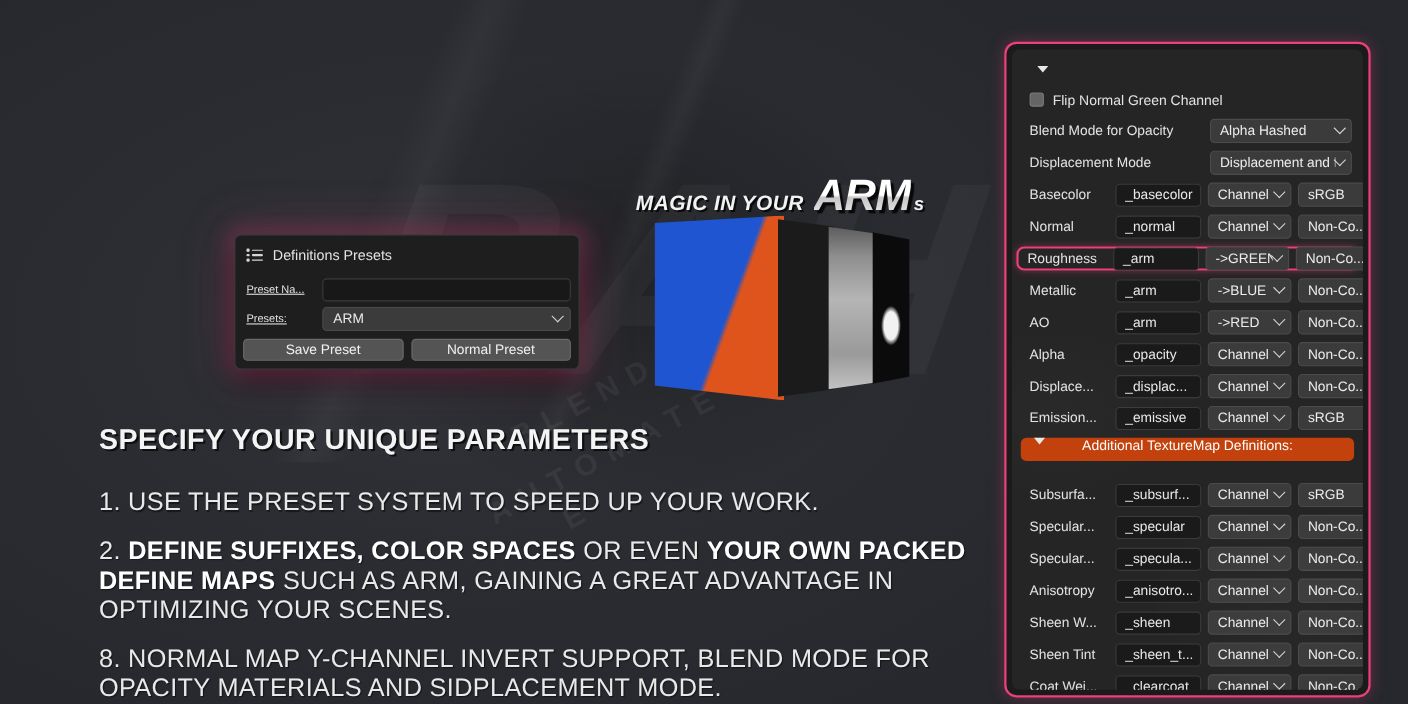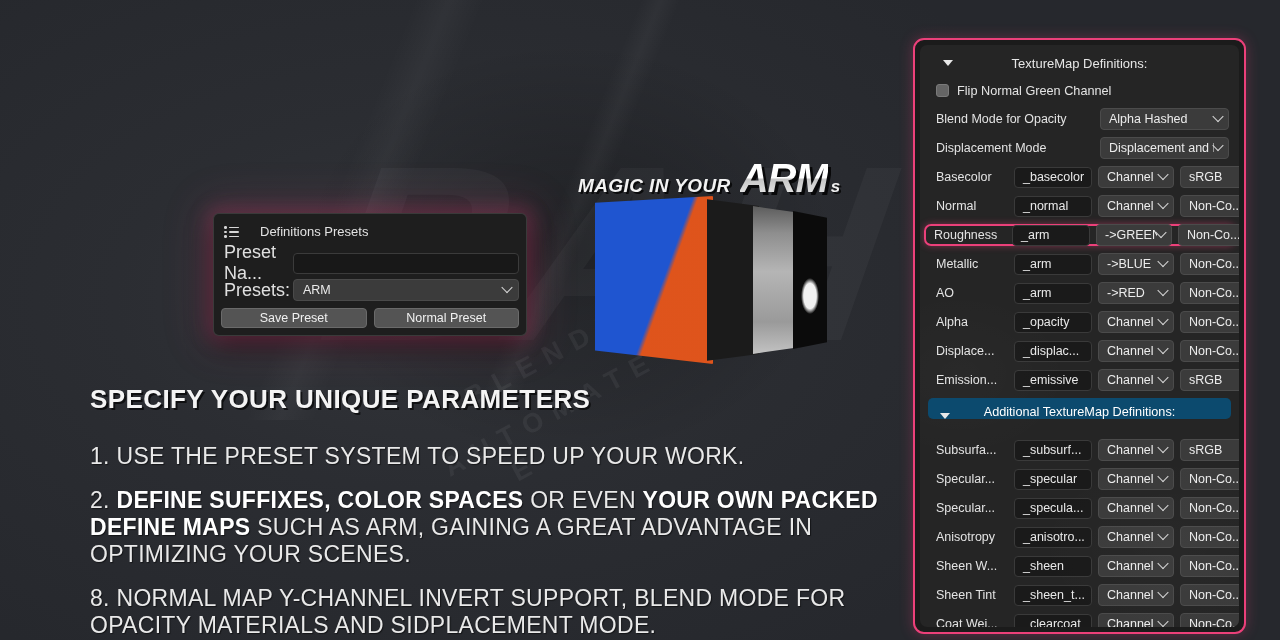--- a/index.html
+++ b/index.html
@@ -161,40 +161,40 @@
   }
   .pd-header {
     display: flex; align-items: center;
     gap: 9px;
     height: 19px;
     margin: 0 0 11px 3px;
   }
   .pd-header .pd-title {
     font-size: 13px;
     color: #e2e2e2;
-    margin-left: 12px;
   }
   .list-icon { width: 15px; height: 13px; position: relative; flex: none; }
   .list-icon i {
     position: absolute; background: #d6d6d6; border-radius: 1px;
   }
   .list-icon i.dot { width: 2.5px; height: 2.5px; left: 0; border-radius: 50%; }
   .list-icon i.line { height: 1.6px; left: 5px; right: 0; }
 
   .pd-row {
     display: flex; align-items: center;
     height: 22px;
     margin-bottom: 5px;
   }
   .pd-row .pd-label {
     width: 72px;
-    font-size: 18px;
+    font-size: 10px;
     color: #e0e0e0;
     padding-left: 3px;
     flex: none;
+    text-decoration: underline;
   }
   .pd-input {
     flex: 1;
     height: 21px;
     background: #181818;
     border: 1px solid #3b3b3b;
     border-radius: 4px;
   }
   .pd-select {
     flex: 1;
@@ -335,23 +335,23 @@
     flex: none;
   }
   .r-select .txt { overflow: hidden; text-overflow: clip; }
   .r-select .chev { margin-left: auto; padding-left: 4px; }
   .r-select.ch { width: 76px; }
   .r-select.cs { width: 79px; }
   .r-select.wide { flex: 1; }
 
   .tm-subhead {
     height: 21px;
-    background: #0c4a6e;
+    background: #c2410c;
     border-radius: 5px;
-    display: flex; align-items: flex-end;
+    display: flex; align-items: flex-start;
     margin: 2px 0 20px 0;
     position: relative;
   }
   .tm-subhead .tri { margin-left: 12px; }
   .tm-subhead .sh-label {
     position: absolute; left: 0; right: 0;
     text-align: center;
     font-size: 12.7px;
     color: #ffffff;
   }
@@ -450,21 +450,20 @@
       <span class="pd-btn">Save Preset</span>
       <span class="pd-btn">Normal Preset</span>
     </div>
   </div>
 
   <div class="tm-panel">
     <div class="tm-inner">
 
       <div class="tm-head">
         <span class="tri"></span>
-        <span class="tm-head-label">TextureMap Definitions:</span>
       </div>
 
       <div class="tm-check-row">
         <span class="tm-checkbox"></span>
         <span class="lbl">Flip Normal Green Channel</span>
       </div>
 
       <div id="top-rows-host">
           <div class="tm-row wide-label">
             <span class="r-label">Blend Mode for Opacity</span>

